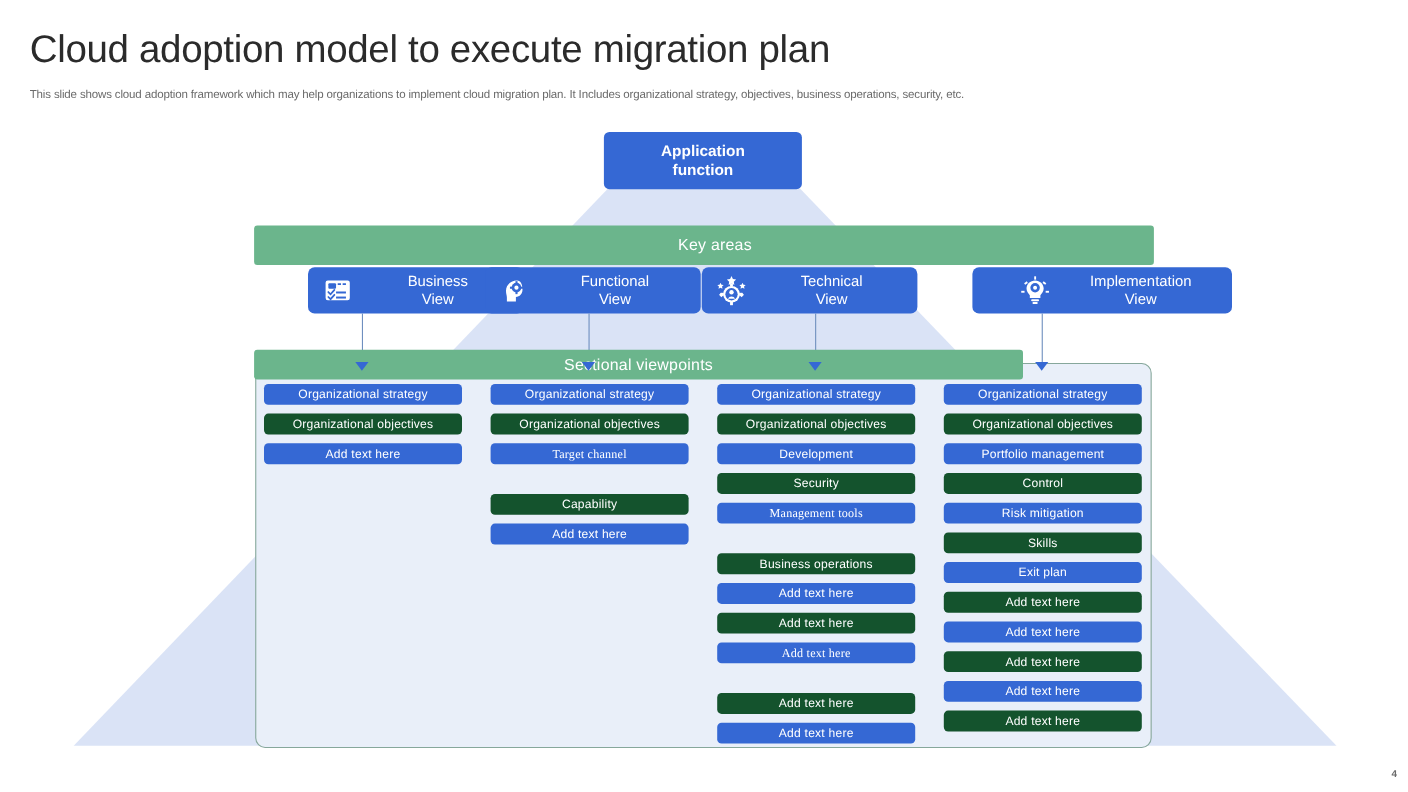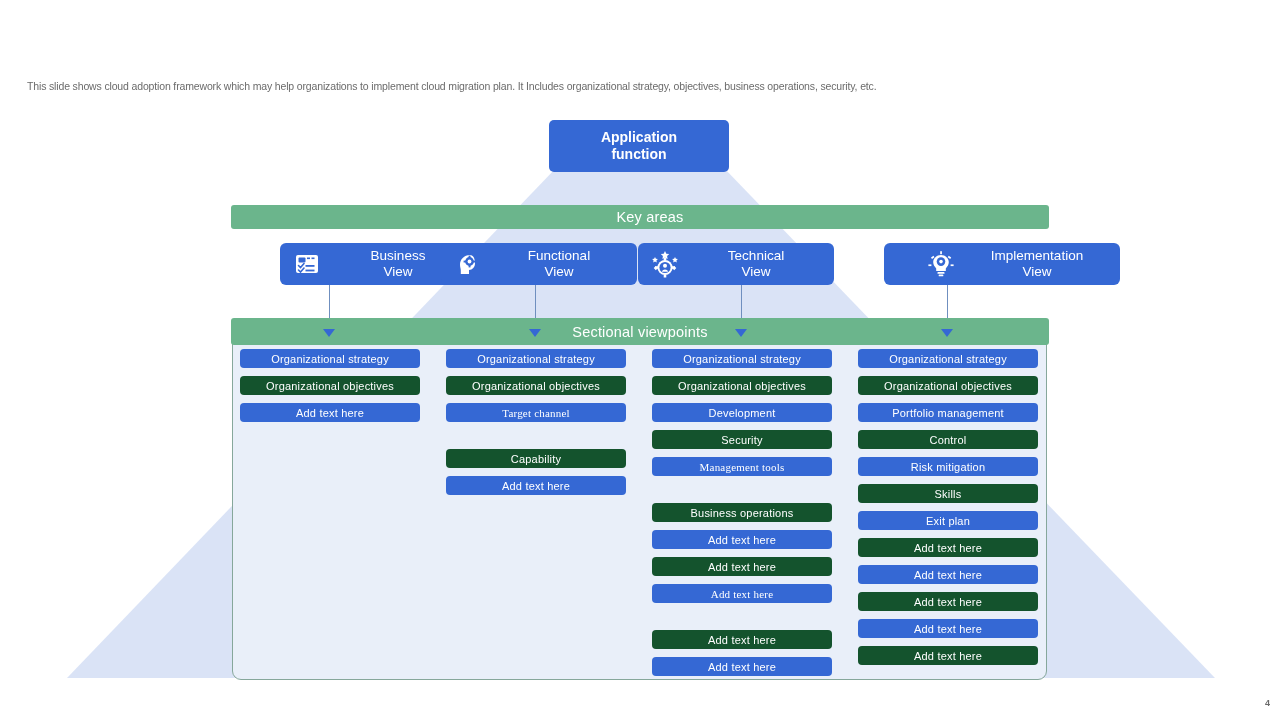--- a/index.html
+++ b/index.html
@@ -39,22 +39,22 @@
     color: #ffffff; font-size: 14px; font-weight: bold; line-height: 17px;
     text-align: center;
   }
 
   
   .banner {
     position: absolute; background: #6bb58c; border-radius: 3px;
     display: flex; align-items: center; justify-content: center;
     color: #ffffff; font-size: 14.5px; letter-spacing: 0.2px;
   }
-  #key-areas-banner   { left: 231px; top: 205px; width: 818px; height: 24px; padding-left: 20px; }
-  #sectional-banner   { left: 231px; top: 318px; width: 818px; height: 27px; z-index: 4;}
+  #key-areas-banner   { left: 231px; top: 205px; width: 818px; height: 36px; padding-left: 20px; }
+  #sectional-banner   { left: 231px; top: 318px; width: 699px; height: 27px; z-index: 4;}
 
   
   #panel {
     position: absolute; left: 232px; top: 330px; width: 815px; height: 350px;
     background: #e9eff9; border: 1px solid #86a79b; border-radius: 9px;
     z-index: 2;
   }
 
   
   .view-card {
@@ -114,20 +114,23 @@
 </style>
 </head>
 <body>
 
 <div id="slide">
 
   <svg id="funnel" viewBox="0 0 1280 720">
     <polygon points="556,168 724,168 1215,678 67,678" fill="#d8e2f6" opacity="0.95"></polygon>
   </svg>
 
+  <div id="title-bar">
+    <div id="page-title">Cloud adoption model to execute migration plan</div>
+  </div>
   <div id="page-subtitle">This slide shows cloud adoption framework which may help organizations to implement cloud migration plan. It Includes organizational strategy, objectives, business operations, security, etc.</div>
 
   <div id="app-function">
     <div>
       <div>Application</div>
       <div>function</div>
     </div>
   </div>
 
   <div id="key-areas-banner" class="banner">Key areas</div>

